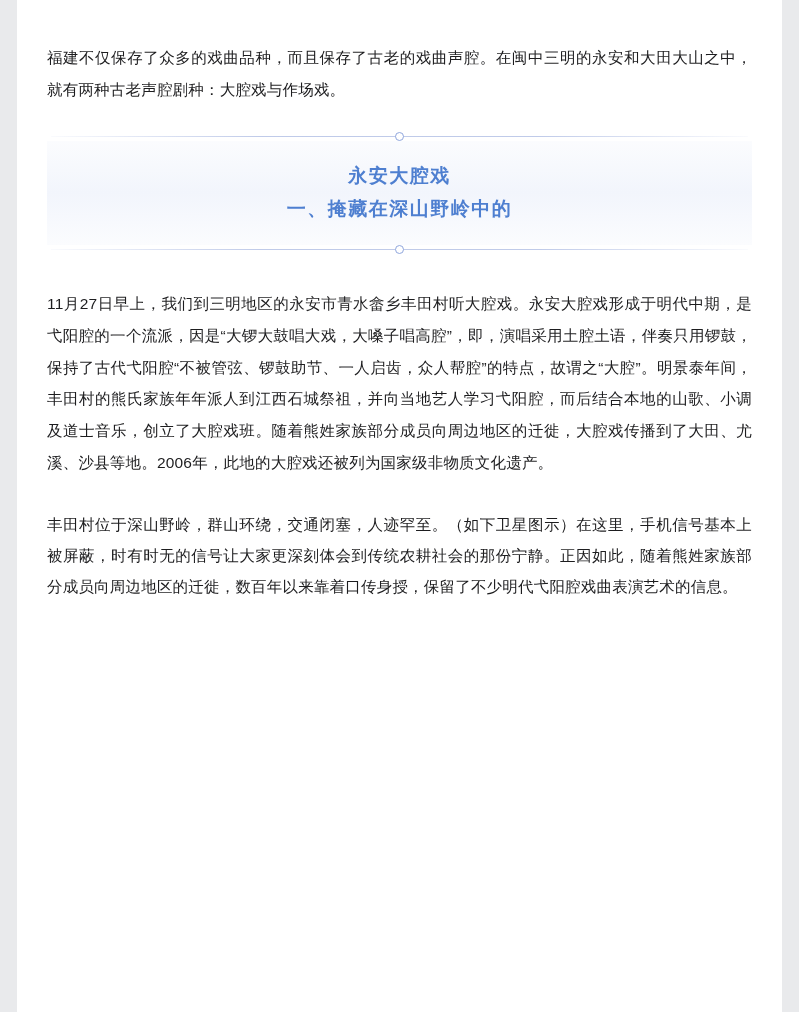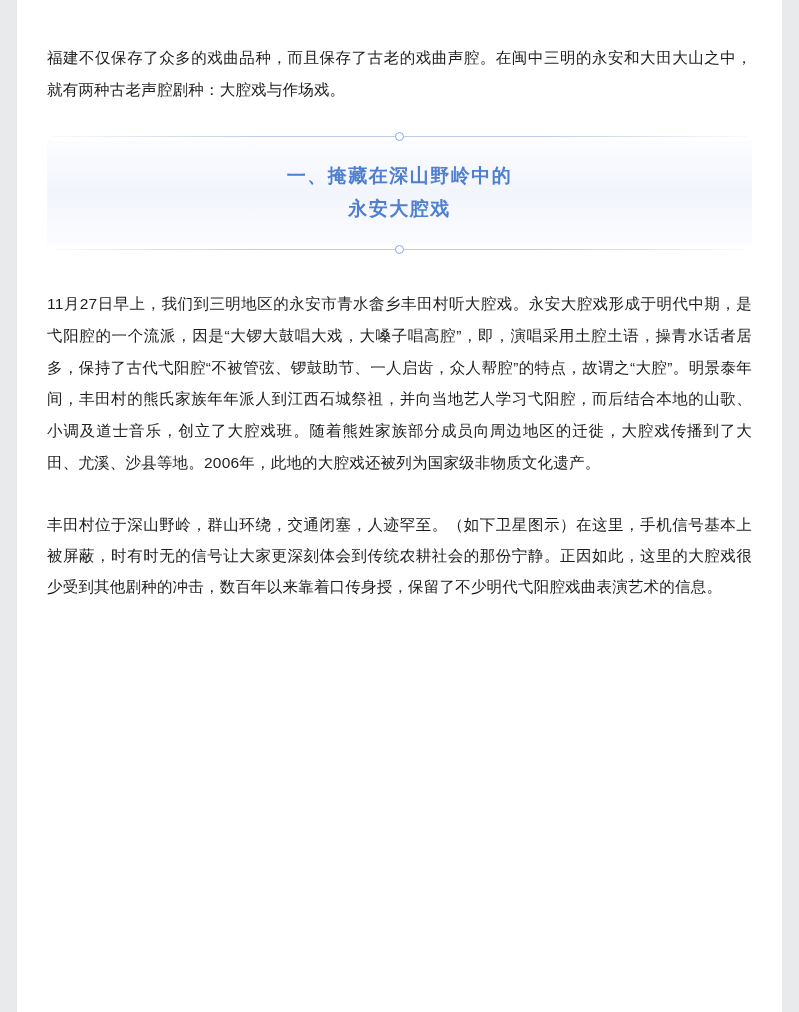--- a/index.html
+++ b/index.html
@@ -88,25 +88,25 @@
 <div class="page">
 
   <p class="para tight">福建不仅保存了众多的戏曲品种，而且保存了古老的戏曲声腔。在闽中三明的永安和大田大山之中，就有两种古老声腔剧种：大腔戏与作场戏。</p>
 
   <div class="heading-block">
     <div class="rule">
       <div class="line"></div>
       <div class="dot"></div>
     </div>
     <div class="heading-inner">
+      <div class="heading-line">永安大腔戏</div>
       <div class="heading-line">一、掩藏在深山野岭中的</div>
-      <div class="heading-line">永安大腔戏</div>
     </div>
     <div class="rule">
       <div class="line"></div>
       <div class="dot"></div>
     </div>
   </div>
 
-  <p class="para">11月27日早上，我们到三明地区的永安市青水畲乡丰田村听大腔戏。永安大腔戏形成于明代中期，是弋阳腔的一个流派，因是“大锣大鼓唱大戏，大嗓子唱高腔”，即，演唱采用土腔土语，操青水话者居多，保持了古代弋阳腔“不被管弦、锣鼓助节、一人启齿，众人帮腔”的特点，故谓之“大腔”。明景泰年间，丰田村的熊氏家族年年派人到江西石城祭祖，并向当地艺人学习弋阳腔，而后结合本地的山歌、小调及道士音乐，创立了大腔戏班。随着熊姓家族部分成员向周边地区的迁徙，大腔戏传播到了大田、尤溪、沙县等地。2006年，此地的大腔戏还被列为国家级非物质文化遗产。</p>
-  <p class="para last">丰田村位于深山野岭，群山环绕，交通闭塞，人迹罕至。（如下卫星图示）在这里，手机信号基本上被屏蔽，时有时无的信号让大家更深刻体会到传统农耕社会的那份宁静。正因如此，这里的大腔戏很少受到其他剧种的冲击，数百年以来靠着口传身授，保留了不少明代弋阳腔戏曲表演艺术的信息。</p>
+  <p class="para">11月27日早上，我们到三明地区的永安市青水畲乡丰田村听大腔戏。永安大腔戏形成于明代中期，是弋阳腔的一个流派，因是“大锣大鼓唱大戏，大嗓子唱高腔”，即，演唱采用土腔土语，伴奏只用锣鼓，保持了古代弋阳腔“不被管弦、锣鼓助节、一人启齿，众人帮腔”的特点，故谓之“大腔”。明景泰年间，丰田村的熊氏家族年年派人到江西石城祭祖，并向当地艺人学习弋阳腔，而后结合本地的山歌、小调及道士音乐，创立了大腔戏班。随着熊姓家族部分成员向周边地区的迁徙，大腔戏传播到了大田、尤溪、沙县等地。2006年，此地的大腔戏还被列为国家级非物质文化遗产。</p>
+  <p class="para last">丰田村位于深山野岭，群山环绕，交通闭塞，人迹罕至。（如下卫星图示）在这里，手机信号基本上被屏蔽，时有时无的信号让大家更深刻体会到传统农耕社会的那份宁静。正因如此，随着熊姓家族部分成员向周边地区的迁徙，数百年以来靠着口传身授，保留了不少明代弋阳腔戏曲表演艺术的信息。</p>
 
 </div>
 
 </body></html>

